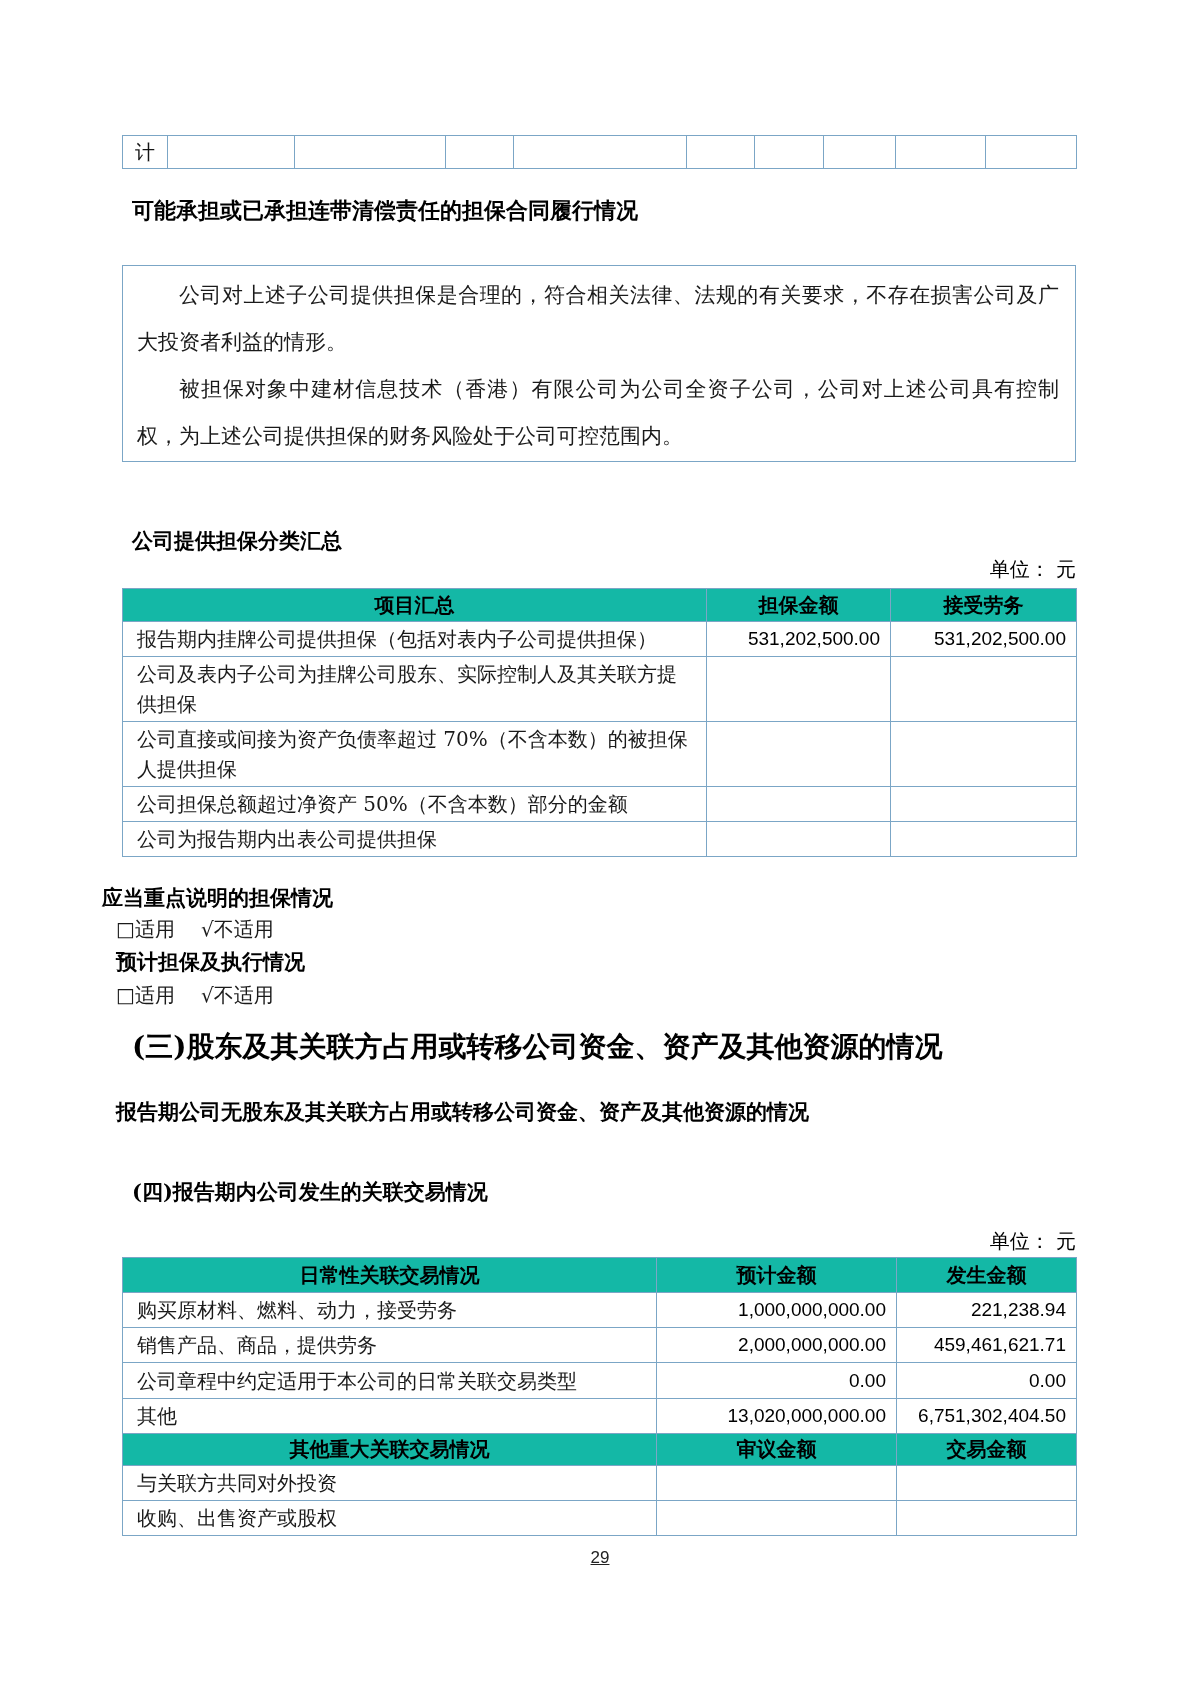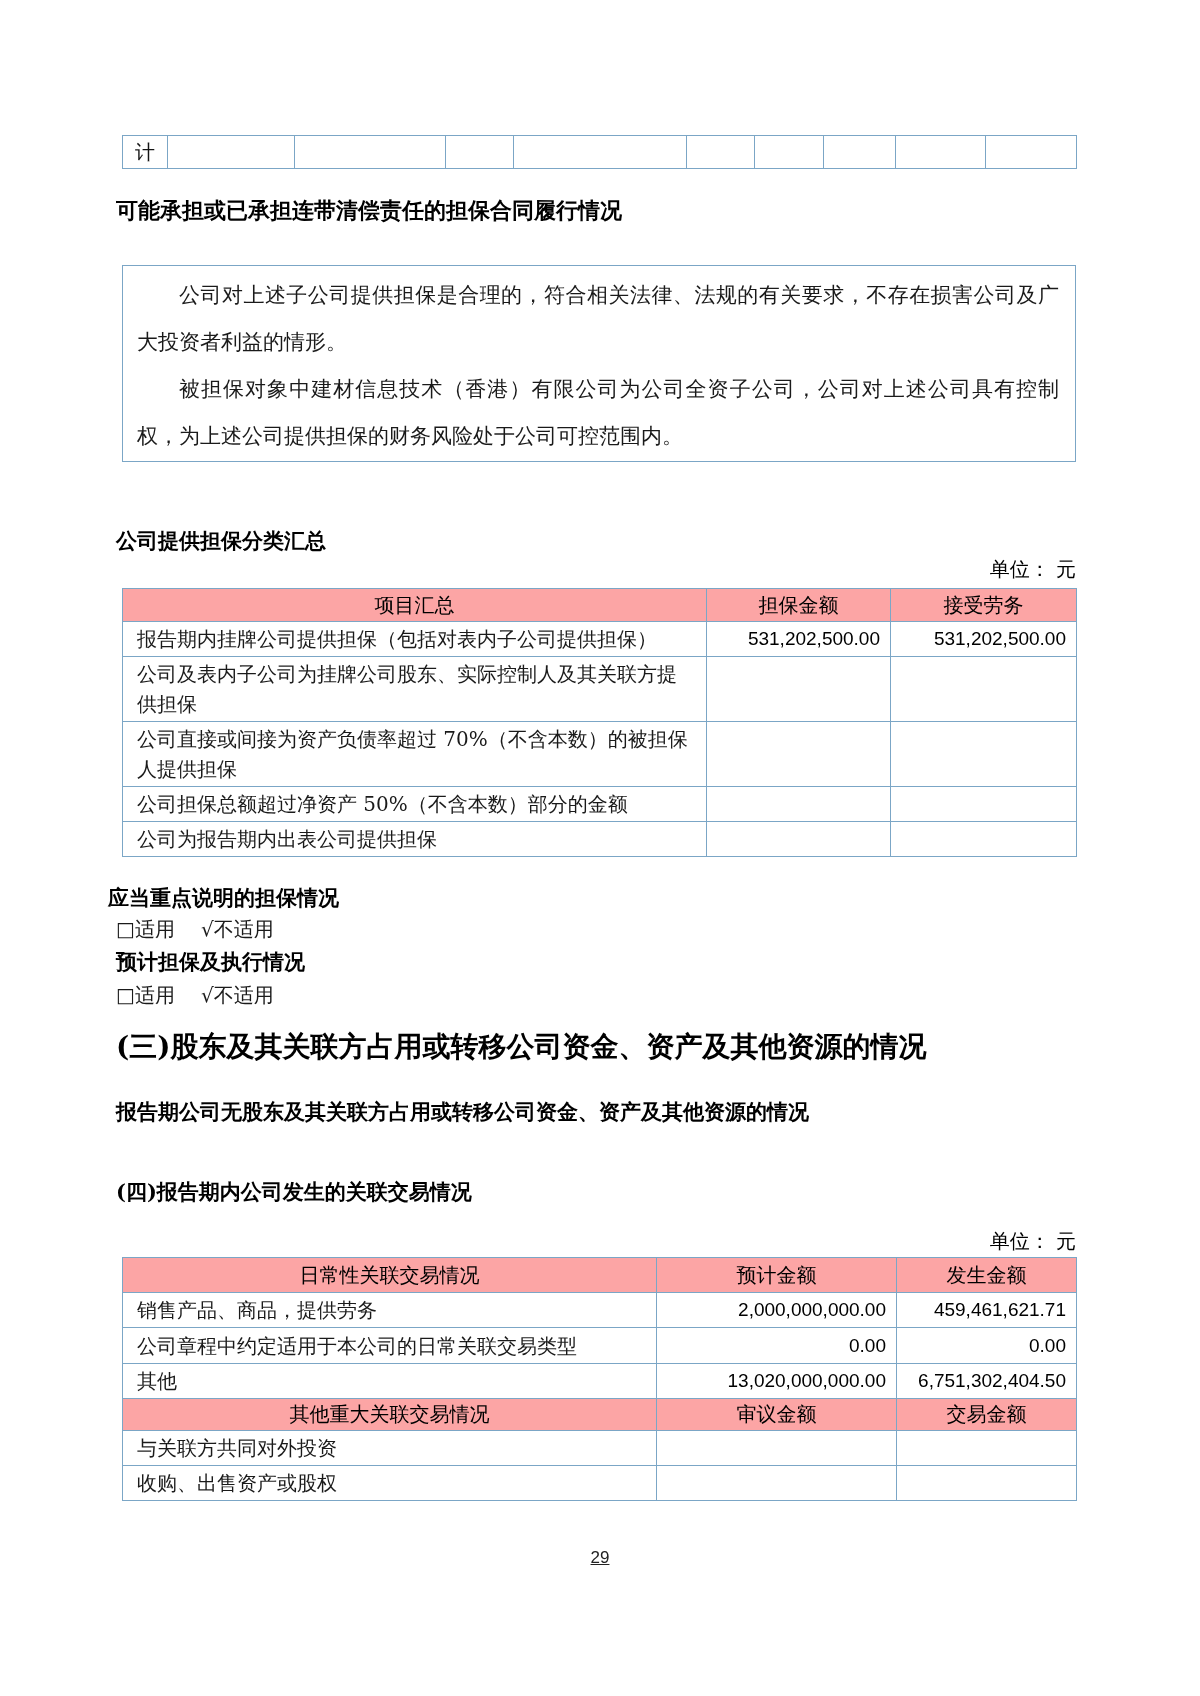--- a/index.html
+++ b/index.html
@@ -3,30 +3,30 @@
 <meta charset="utf-8">
 <style>
   * { box-sizing: border-box; }
   html,body { margin:0; padding:0; }
   body {
     width:1200px; height:1696px; background:#ffffff; position:relative;
     font-family:"DejaVu Serif","Liberation Serif",serif; color:#141414;
     overflow:hidden;
   }
   .abs { position:absolute; }
-  .heading { font-size:22px; font-weight:bold; color:#000; white-space:nowrap; }
+  .heading { font-size:22px; font-weight:bold; color:#000; white-space:nowrap;margin-left:16px; }
   .body-bold { font-size:21px; font-weight:bold; color:#000; white-space:nowrap; }
   .unit { font-size:20px; text-align:right; width:954px; left:122px; color:#000; }
   .opts { font-size:20px; color:#1a1a1a; white-space:nowrap; }
   .opts .gap { display:inline-block; width:26px; }
 
   table { border-collapse:collapse; table-layout:fixed; width:954px; }
   td, th { border:1.5px solid #7ba6c6; overflow:hidden; }
   th {
-    background:#fca5a5; font-weight:normal; text-align:center;
+    background:#14b8a6; font-weight:bold; text-align:center;
     font-size:20px; padding:2px 4px; color:#000;
   }
   td.item { text-align:left; font-size:20px; line-height:30px; padding:2px 10px 2px 14px; color:#1a1a1a; }
   td.num {
     text-align:right; padding:2px 10px;
     font-family:"Liberation Sans","DejaVu Sans",sans-serif; font-size:19px; color:#000;
   }
 
   .toprow td { height:33px; font-size:20px; text-align:center; padding:2px 4px; }
 
@@ -122,21 +122,21 @@
     </tr>
     <tr style="height:33px">
       <td class="item">公司为报告期内出表公司提供担保</td>
       <td class="num"></td>
       <td class="num"></td>
     </tr>
   </tbody>
     </table>
 </div>
 
-<div class="abs body-bold" style="left:108px; top:884px;">应当重点说明的担保情况</div>
+<div class="abs body-bold" style="left:102px; top:884px;">应当重点说明的担保情况</div>
 <div class="abs opts" style="left:116px; top:916px;">
   <span>□适用</span><span class="gap"></span><span>√不适用</span>
 </div>
 
 <div class="abs body-bold" style="left:116px; top:948px;">预计担保及执行情况</div>
 <div class="abs opts" style="left:116px; top:982px;">
   <span>□适用</span><span class="gap"></span><span>√不适用</span>
 </div>
 
 <div class="abs heading" style="left:116px; top:1028px; font-size:28px;">(三)股东及其关联方占用或转移公司资金、资产及其他资源的情况</div>
@@ -151,20 +151,25 @@
         <col style="width:534px">
         <col style="width:240px">
         <col style="width:180px">
       </colgroup>
     <tbody>
         <tr style="height:35px">
       <th>日常性关联交易情况</th>
       <th>预计金额</th>
       <th>发生金额</th>
     </tr>
+    <tr style="height:33px">
+      <td class="item">购买原材料、燃料、动力，接受劳务</td>
+      <td class="num">1,000,000,000.00</td>
+      <td class="num">221,238.94</td>
+    </tr>
     <tr style="height:32px">
       <td class="item">销售产品、商品，提供劳务</td>
       <td class="num">2,000,000,000.00</td>
       <td class="num">459,461,621.71</td>
     </tr>
     <tr style="height:36px">
       <td class="item">公司章程中约定适用于本公司的日常关联交易类型</td>
       <td class="num">0.00</td>
       <td class="num">0.00</td>
     </tr>

